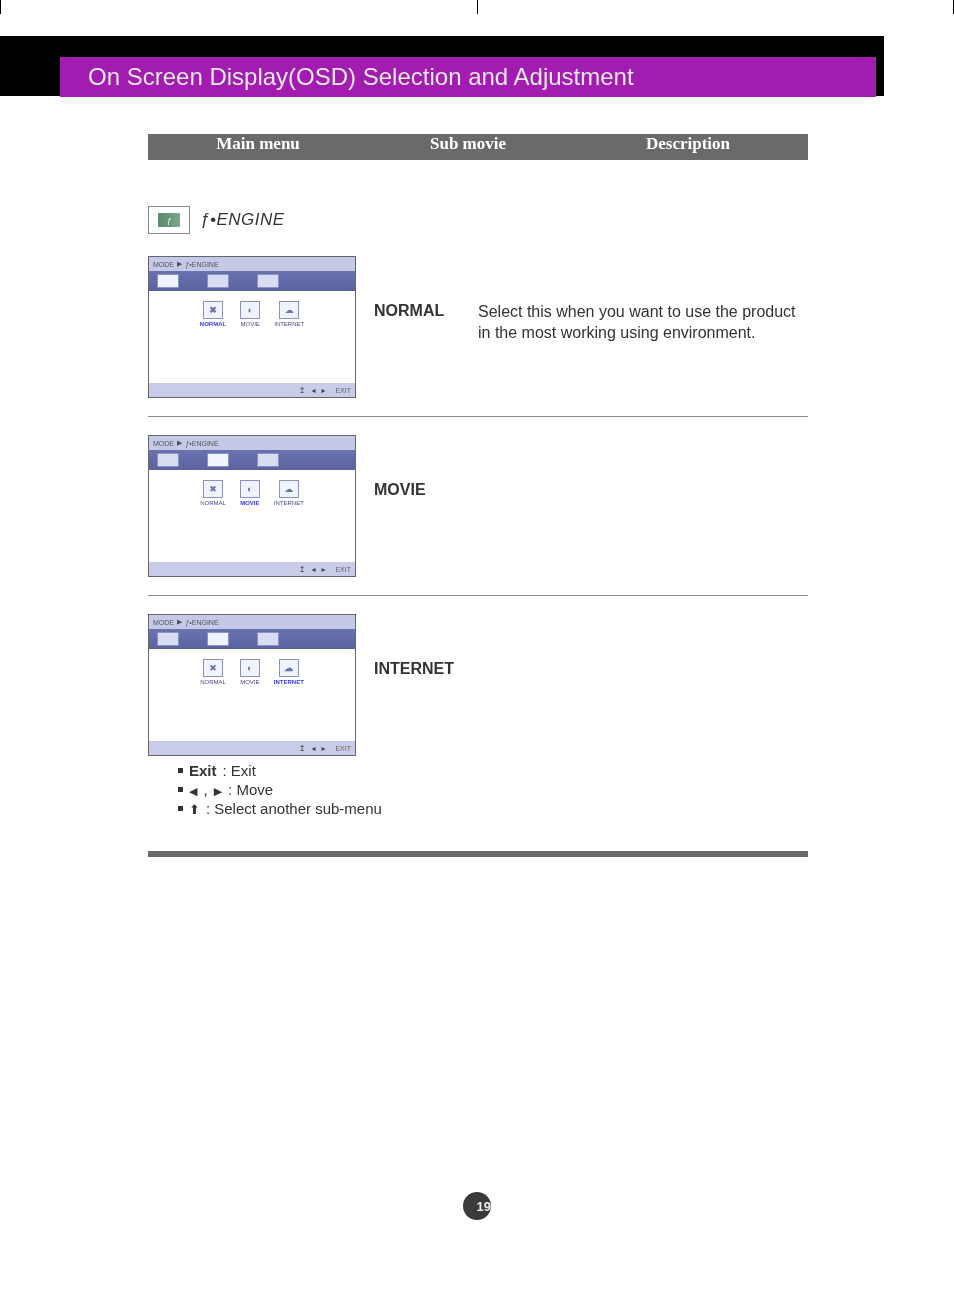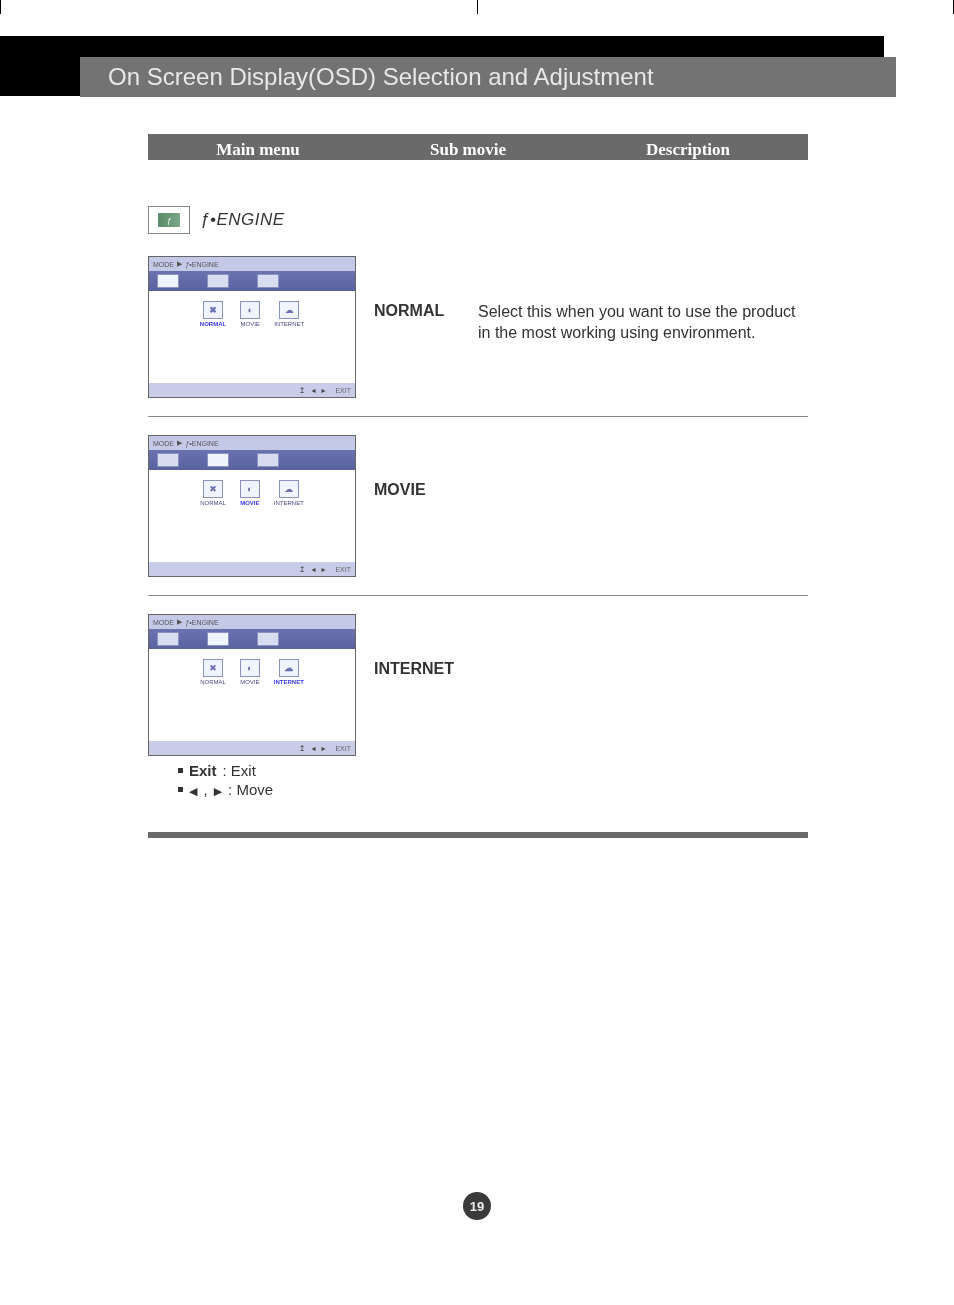--- a/index.html
+++ b/index.html
@@ -26,45 +26,45 @@
     .black-band {
       position: absolute;
       left: 0;
       top: 36px;
       width: 884px;
       height: 60px;
       background: #000;
     }
     .title-row {
       position: absolute;
-      left: 80px;
+      left: 60px;
       top: 57px;
       width: 816px;
       height: 40px;
       display: flex;
       align-items: center;
-      background: #737373;
+      background: #a21caf;
       padding-left: 28px;
     }
     .title-text {
       color: #e8e8e8;
       font-size: 24px;
       font-weight: 400;
     }
     .content {
       position: absolute;
       left: 148px;
       top: 134px;
       width: 660px;
     }
     .header-strip {
       background: #6a6a6a;
       height: 26px;
       display: flex;
-      align-items: flex-end;
+      align-items: flex-start;
       color: #fff;
       font-family: Georgia, 'Times New Roman', serif;
       font-weight: bold;
       font-size: 17px;
     }
     .header-strip .col1 { width: 220px; text-align: center; }
     .header-strip .col2 { width: 200px; text-align: center; }
     .header-strip .col3 { width: 240px; text-align: center; }
     .engine-row {
       margin-top: 46px;
@@ -209,21 +209,21 @@
       background: #6a6a6a;
     }
     .page-num {
       position: absolute;
       left: 50%;
       top: 1192px;
       transform: translateX(-50%);
       width: 28px; height: 28px;
       background: #3a3a3a;
       border-radius: 50%;
-      display: flex; align-items: center; justify-content: center;
+      display: flex; align-items: center; justify-content: flex-end;
       color: #eee;
       font-size: 13px;
       font-weight: bold;
     }
     .tri-l::before { content: '◀'; font-size: 11px; }
     .tri-r::before { content: '▶'; font-size: 11px; }
     .up-icon::before { content: '⬆'; font-size: 13px; }
   </style>
 </head>
 <body>
@@ -379,20 +379,25 @@
       <b>Exit</b>
       <span>: Exit</span>
     </div>
     <div class="row">
       <div class="bullet"></div>
       <span class="tri-l"></span>
       <span>,</span>
       <span class="tri-r"></span>
       <span>: Move</span>
     </div>
+    <div class="row">
+      <div class="bullet"></div>
+      <span class="up-icon"></span>
+      <span>: Select another sub-menu</span>
+    </div>
   </div>
 
   <div class="divider2"></div>
 
 </div>
 
 <div class="page-num">
   <span>19</span>
 </div>
 

